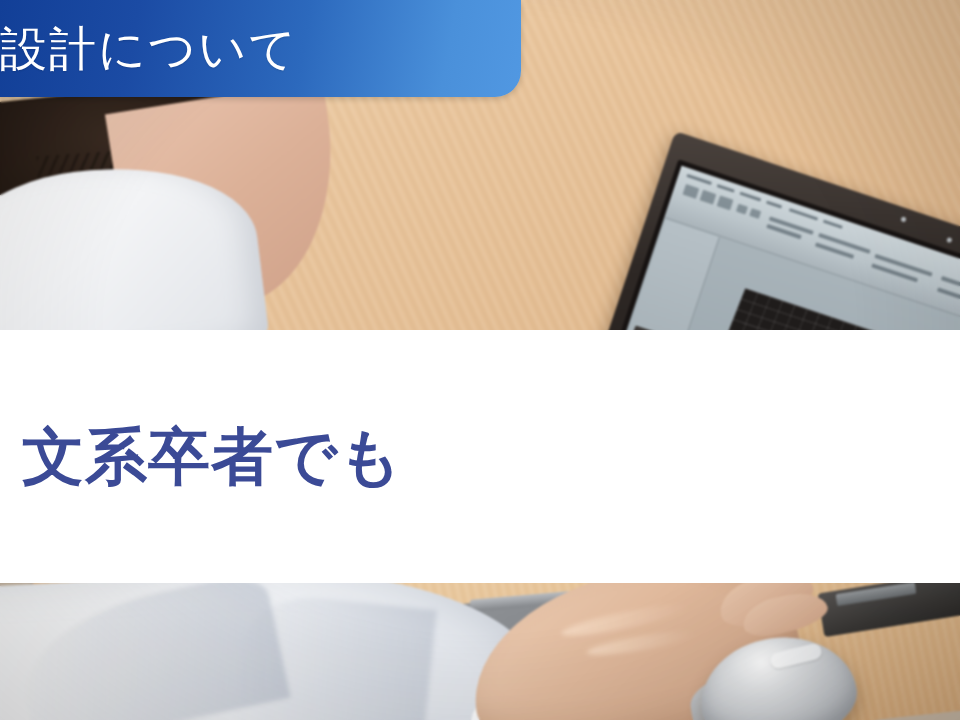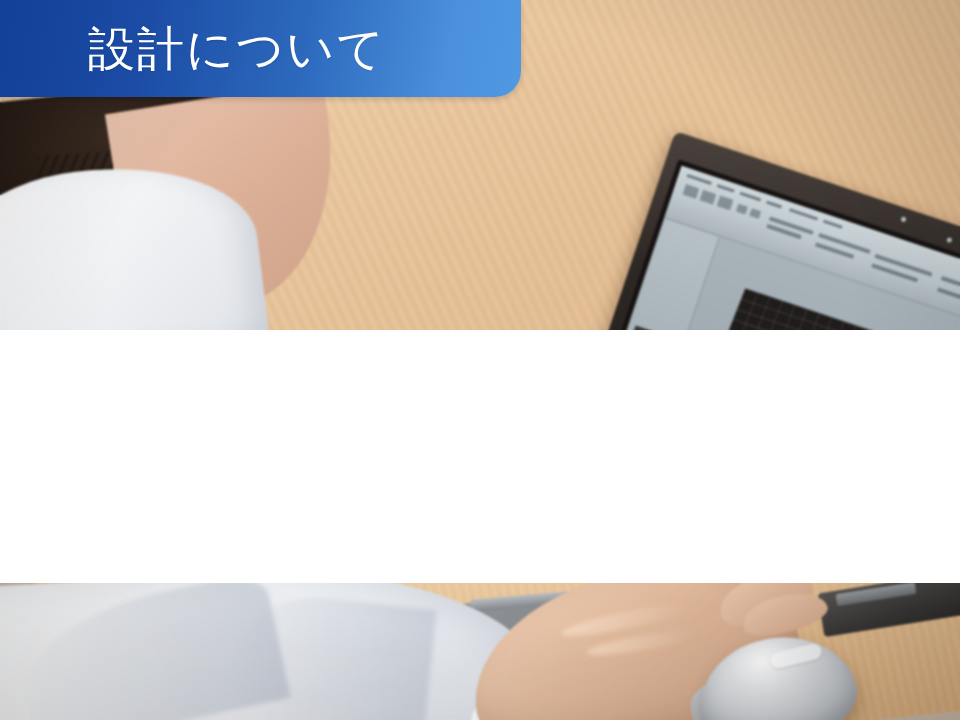--- a/index.html
+++ b/index.html
@@ -370,21 +370,20 @@
     left: 0; top: 0;
     width: 521px;
     height: 97px;
     background: linear-gradient(100deg, #123f97 0%, #1b4ba4 26%, #2c69bd 58%, #4a90da 85%, #5198e2 100%);
     border-bottom-right-radius: 26px;
     display: flex;
     align-items: center;
     box-shadow: 0 2px 6px rgba(0,0,0,0.18);
   }
   .ribbon-title {
-    margin-left: 88px;
     color: #ffffff;
     font-size: 47px;
     font-weight: 500;
     letter-spacing: 2px;
     line-height: 1;
     text-shadow: 0 1px 2px rgba(0,0,0,0.12);
     white-space: nowrap;
   }
 
   
@@ -494,15 +493,16 @@
 
     <div class="photo-soften"></div>
     <div class="vignette"></div>
   </div>
 
   <div class="ribbon-banner">
     <div class="ribbon-title">設計について</div>
   </div>
 
   <div class="headline-panel">
+    <div class="headline-line">文系卒者でも</div>
   </div>
 
 </div>
 
 </body></html>

